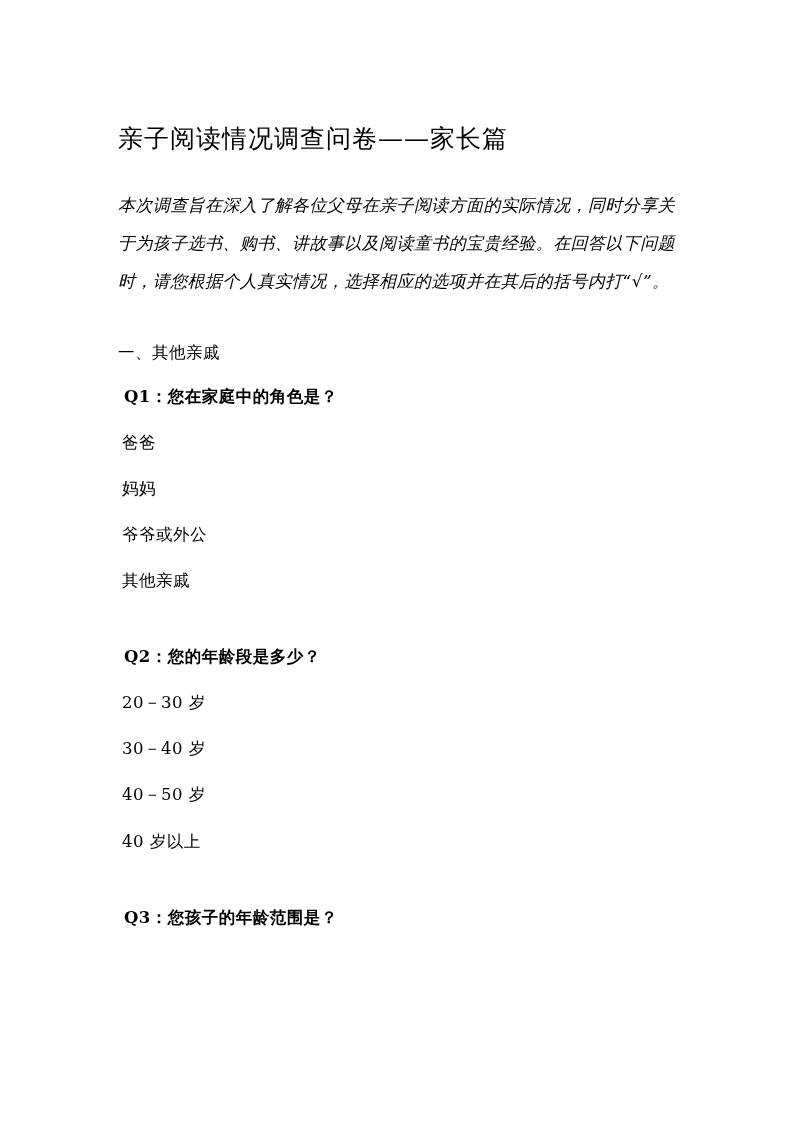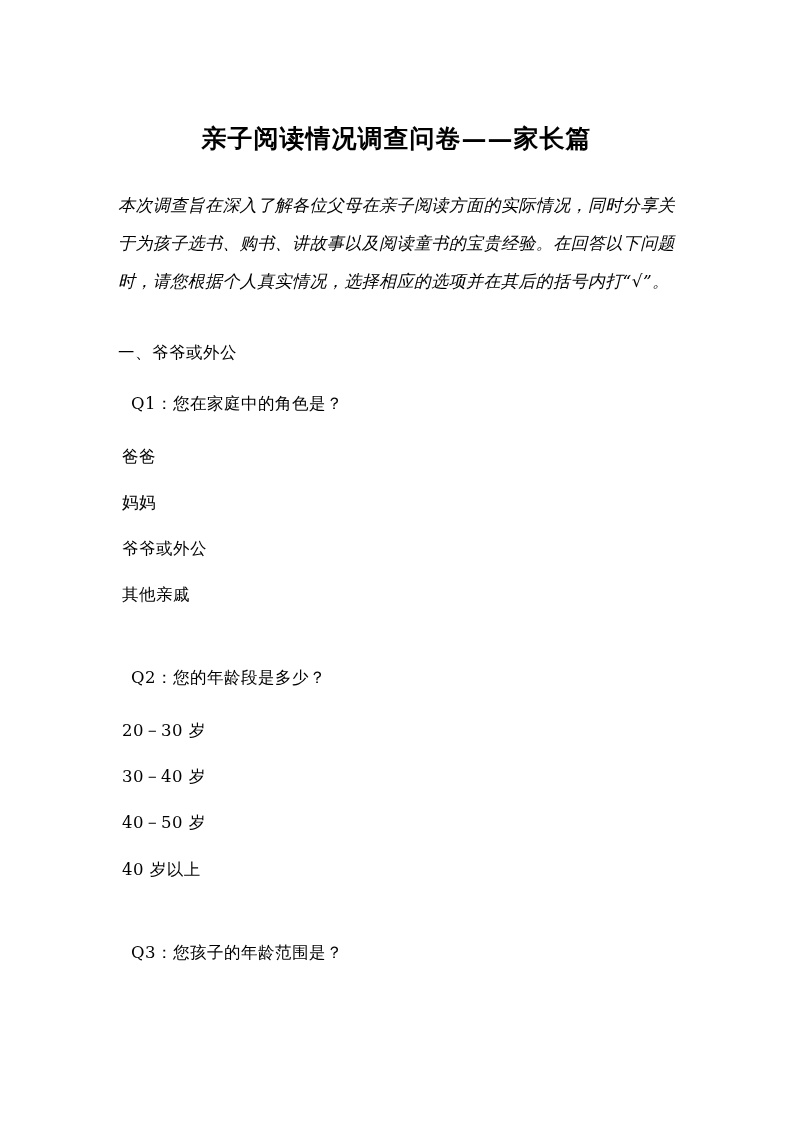--- a/index.html
+++ b/index.html
@@ -17,22 +17,21 @@
   }
   .page {
     box-sizing: border-box;
     width: 793px;
     height: 1122px;
     padding: 120px 118px 0 118px;
     position: relative;
   }
   .doc-title {
     font-size: 25px;
-    font-weight: bold;
-    text-align: center;
+    font-weight: normal;
     letter-spacing: 1px;
     line-height: 1.5;
     margin: 0 0 28px 0;
     font-family: "DejaVu Serif", "Liberation Serif", serif;
   }
   .intro {
     font-size: 17px;
     line-height: 2.25;
     text-align: justify;
     text-justify: inter-ideograph;
@@ -42,23 +41,23 @@
   }
   .section-heading {
     font-size: 16.5px;
     line-height: 2.3;
     margin: 0;
     letter-spacing: 0.5px;
   }
   .question {
     font-size: 16.5px;
     line-height: 2.3;
-    margin: 13px;
+    margin: 6px;
     letter-spacing: 0.5px;
-    font-weight: 400;
+    font-weight: 700;
   }
   .option {
     font-size: 16.5px;
     line-height: 2.55;
     margin: 4px;
     letter-spacing: 0.5px;
   }
   .spacer {
     height: 26px;
   }
@@ -69,21 +68,21 @@
 </head>
 <body>
 
 <div class="page">
 
   <h1 class="doc-title">亲子阅读情况调查问卷——家长篇</h1>
 
   <p class="intro">本次调查旨在深入了解各位父母在亲子阅读方面的实际情况，同时分享关于为孩子选书、购书、讲故事以及阅读童书的宝贵经验。在回答以下问题时，请您根据个人真实情况，选择相应的选项并在其后的括号内打“√”。</p>
 
   <div class="block">
-    <p class="section-heading">一、爷爷或外公</p>
+    <p class="section-heading">一、其他亲戚</p>
 
     <p class="question">Q1：您在家庭中的角色是？</p>
     <p class="option">爸爸</p>
     <p class="option">妈妈</p>
     <p class="option">爷爷或外公</p>
     <p class="option">其他亲戚</p>
 
     <div class="spacer"></div>
 
     <p class="question">Q2：您的年龄段是多少？</p>

